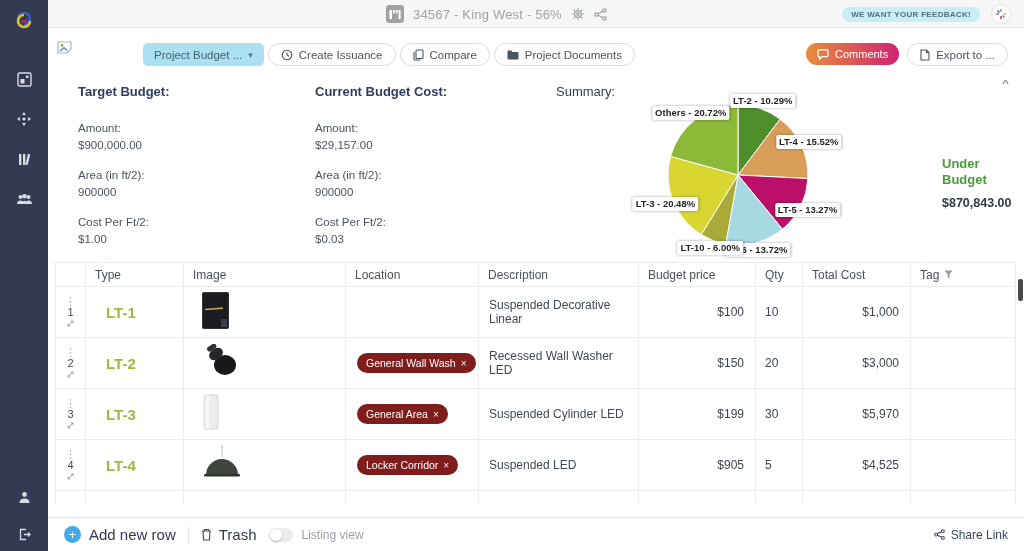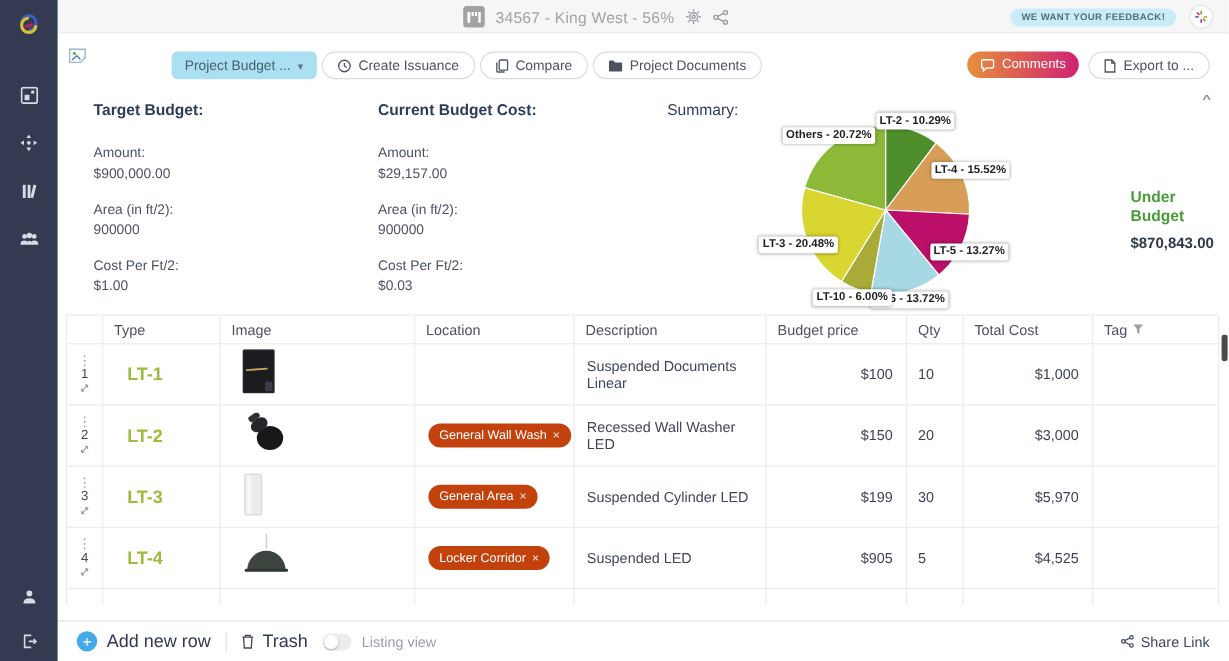--- a/index.html
+++ b/index.html
@@ -62,21 +62,21 @@
   .t-cell { border-right:1px solid #ececec; border-bottom:1px solid #ececec; display:flex; align-items:center; overflow:hidden; }
   .t-head .t-cell { height:24px; font-size:12px; color:#4a5260; padding-left:9px; gap:5px; }
   .t-body .t-cell { height:51px; }
   .cell-handle { flex-direction:column; justify-content:center; gap:1px; }
   .drag-dots { font-size:11px; color:#9aa0a6; line-height:9px; cursor:grab; }
   .row-num { font-size:11px; color:#3c4858; line-height:11px; }
   .expand-ic { cursor:pointer; line-height:0; }
   .cell-type { padding-left:20px; font-size:15px; font-weight:bold; color:#9dbb3d; cursor:text; }
   .cell-img { padding-left:18px; cursor:pointer; }
   .cell-loc { padding-left:11px; cursor:pointer; }
-  .loc-pill { display:inline-flex; align-items:center; gap:5px; background:#c2410c; color:#fff; border-radius:10px;
+  .loc-pill { display:inline-flex; align-items:center; gap:5px; background:#7f1d1d; color:#fff; border-radius:10px;
               height:20px; padding:0 9px; font-size:10.5px; white-space:nowrap; }
   .loc-x { font-size:10px; color:#efefef; cursor:pointer; }
   .cell-desc { padding-left:10px; font-size:12px; color:#3f4856; cursor:text; }
   .cell-price,.cell-total { justify-content:flex-end; padding-right:11px; font-size:12px; color:#3c4552; cursor:text; }
   .cell-qty { padding-left:9px; font-size:12px; color:#3c4552; cursor:text; }
   .t-partial .t-cell { height:13px; border-bottom:none; }
   .scroll-thumb { position:absolute; right:1px; top:251px; width:5px; height:22px; background:#4a4a4a; border-radius:2px; cursor:grab; }
 
   
   .footer { position:absolute; left:0; right:0; bottom:0; height:34px; background:#fff; border-top:1px solid #e3e3e3;
@@ -338,21 +338,21 @@
     </div>
     <div class="t-cell cell-type">LT-1</div>
     <div class="t-cell cell-img">
             <span><svg width="27" height="37" viewBox="0 0 27 37">
                 <rect x="0.5" y="0.5" width="26" height="36" rx="1" fill="#1b1c20" stroke="#33343a"></rect>
                 <rect x="3" y="16" width="18" height="1.6" fill="#c2a35a" transform="rotate(-4 12 17)"></rect>
                 <rect x="19" y="27" width="6" height="8" fill="#3a3f4a"></rect>
               </svg></span>
           </div>
     <div class="t-cell cell-loc"></div>
-    <div class="t-cell cell-desc">Suspended Documents Linear</div>
+    <div class="t-cell cell-desc">Suspended Decorative Linear</div>
     <div class="t-cell cell-price">$100</div>
     <div class="t-cell cell-qty">10</div>
     <div class="t-cell cell-total">$1,000</div>
     <div class="t-cell cell-tag"></div>
   </div>
 
   <div class="t-row">
     <div class="t-cell cell-handle">
       <span class="drag-dots">⋮</span>
       <span class="row-num">2</span>

